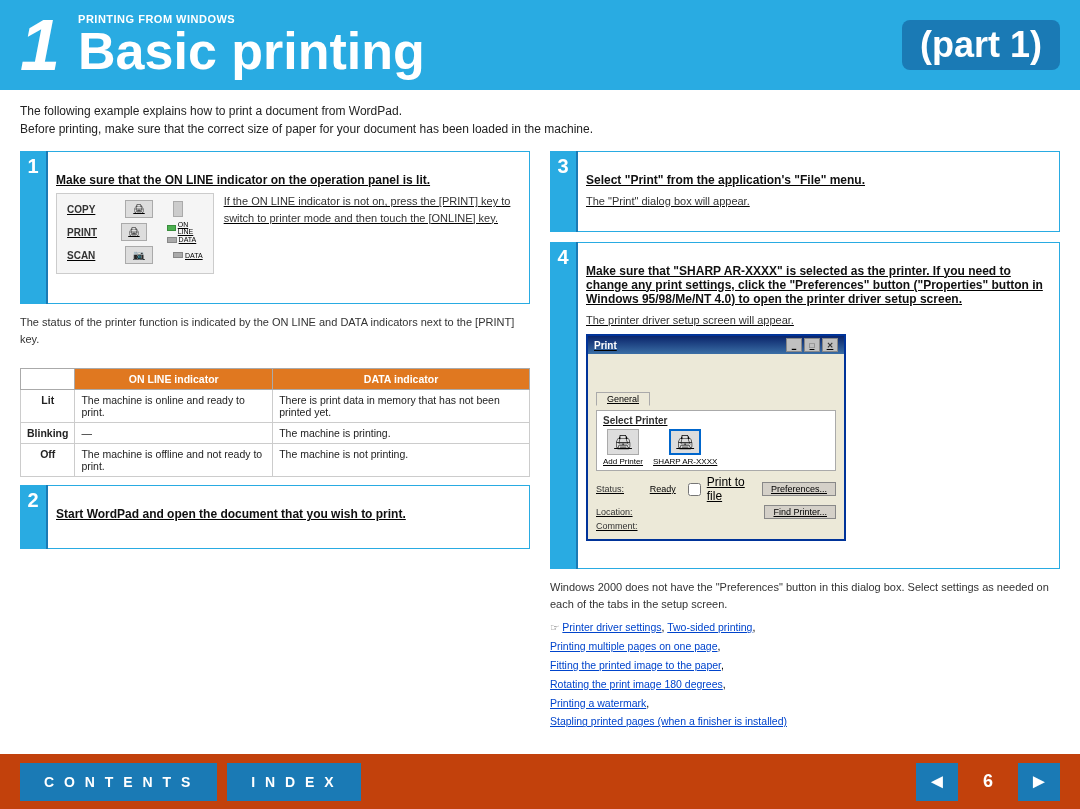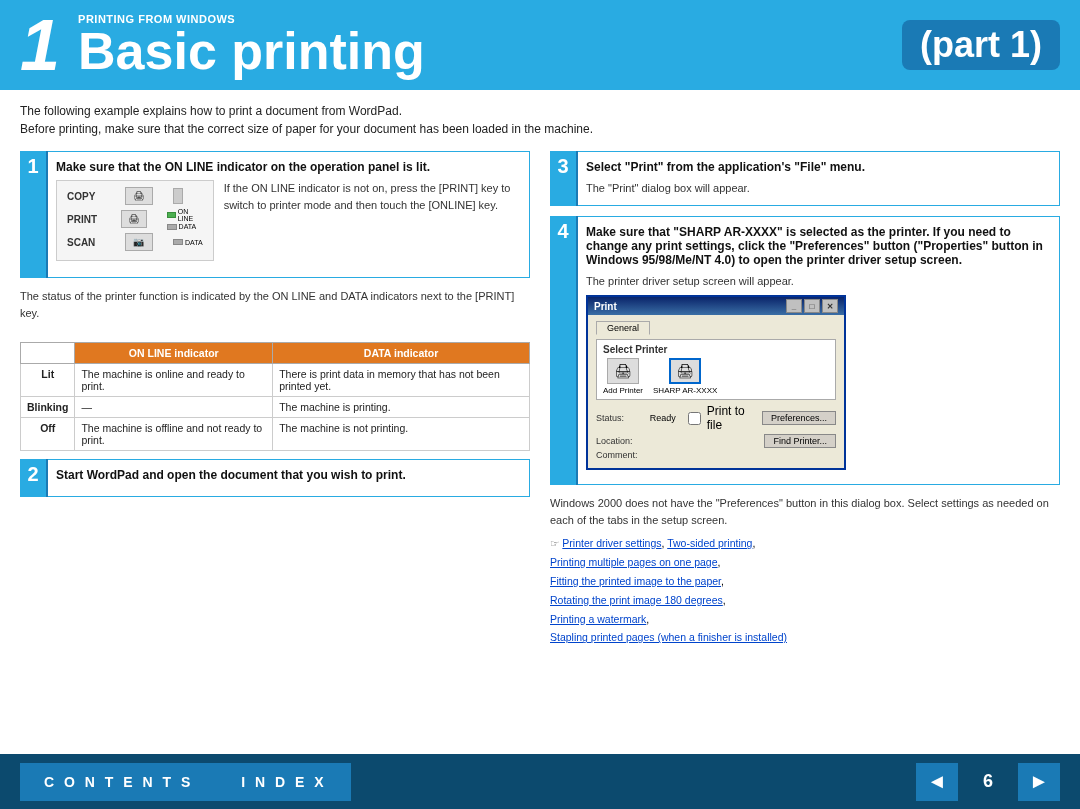--- a/index.html
+++ b/index.html
@@ -102,22 +102,23 @@
       min-width: 28px;
       display: flex;
       align-items: flex-start;
       justify-content: center;
       padding-top: 4px;
       border-right: 2px solid #1a7ab5;
     }
     .step-content {
       border: 1px solid #29abe2;
       border-left: none;
-      padding: 8px 8px;
+      padding: 21px 8px;
       flex: 1;
+      text-decoration: underline;
     }
     .step-title {
       font-weight: bold;
       font-size: 12px;
       color: #111;
       margin-bottom: 6px;
     }
     .step-body {
       font-size: 11px;
       color: #333;
@@ -264,20 +265,21 @@
       color: #333;
     }
     .dialog-body {
       padding: 6px 8px;
       background: #ece9d8;
     }
     .dialog-tabs {
       display: flex;
       gap: 0;
       margin-bottom: 4px;
+      margin-top: 32px;
     }
     .dialog-tab {
       background: #d0cec0;
       border: 1px solid #aaa;
       border-bottom: none;
       padding: 1px 10px;
       font-size: 9px;
     }
     .dialog-tab.active {
       background: #ece9d8;
@@ -347,25 +349,26 @@
       font-size: 10.5px;
       line-height: 1.8;
     }
     .link-text {
       color: #0044cc;
       text-decoration: underline;
     }
 
     
     .footer {
-      background: #0c4a6e;
+      background: #c2410c;
       height: 55px;
       display: flex;
       align-items: center;
       padding: 0 20px;
+      gap: 10px;
     }
     .footer-btn {
       background: #1a7ab5;
       color: white;
       font-size: 14px;
       font-weight: bold;
       letter-spacing: 3px;
       padding: 8px 24px;
       border: none;
       cursor: pointer;

